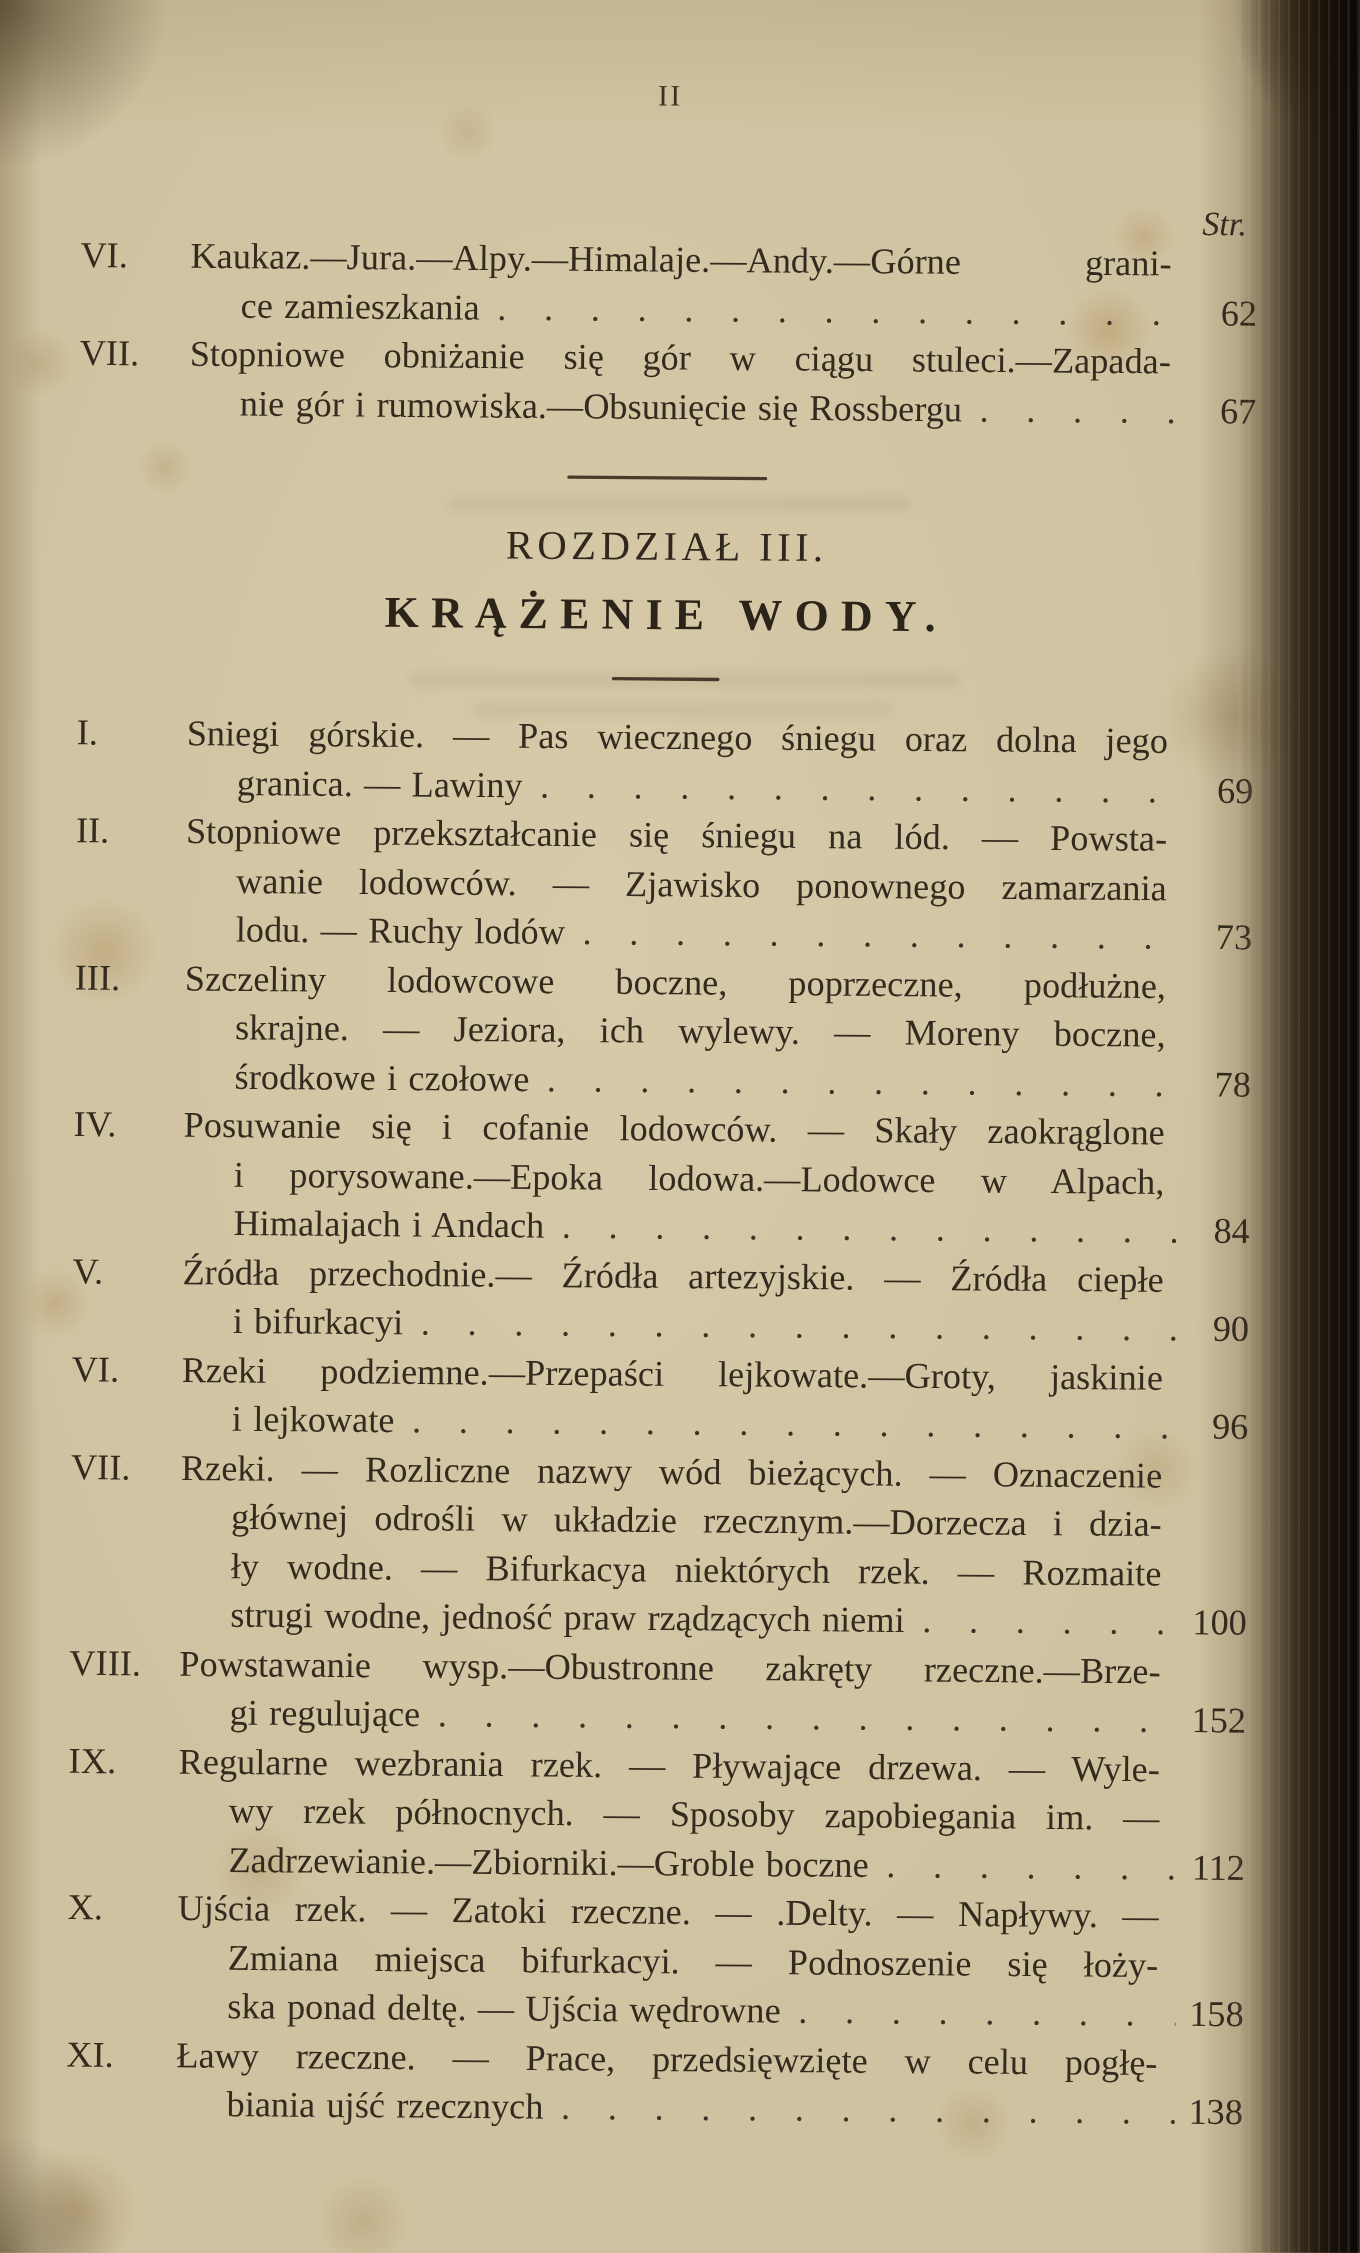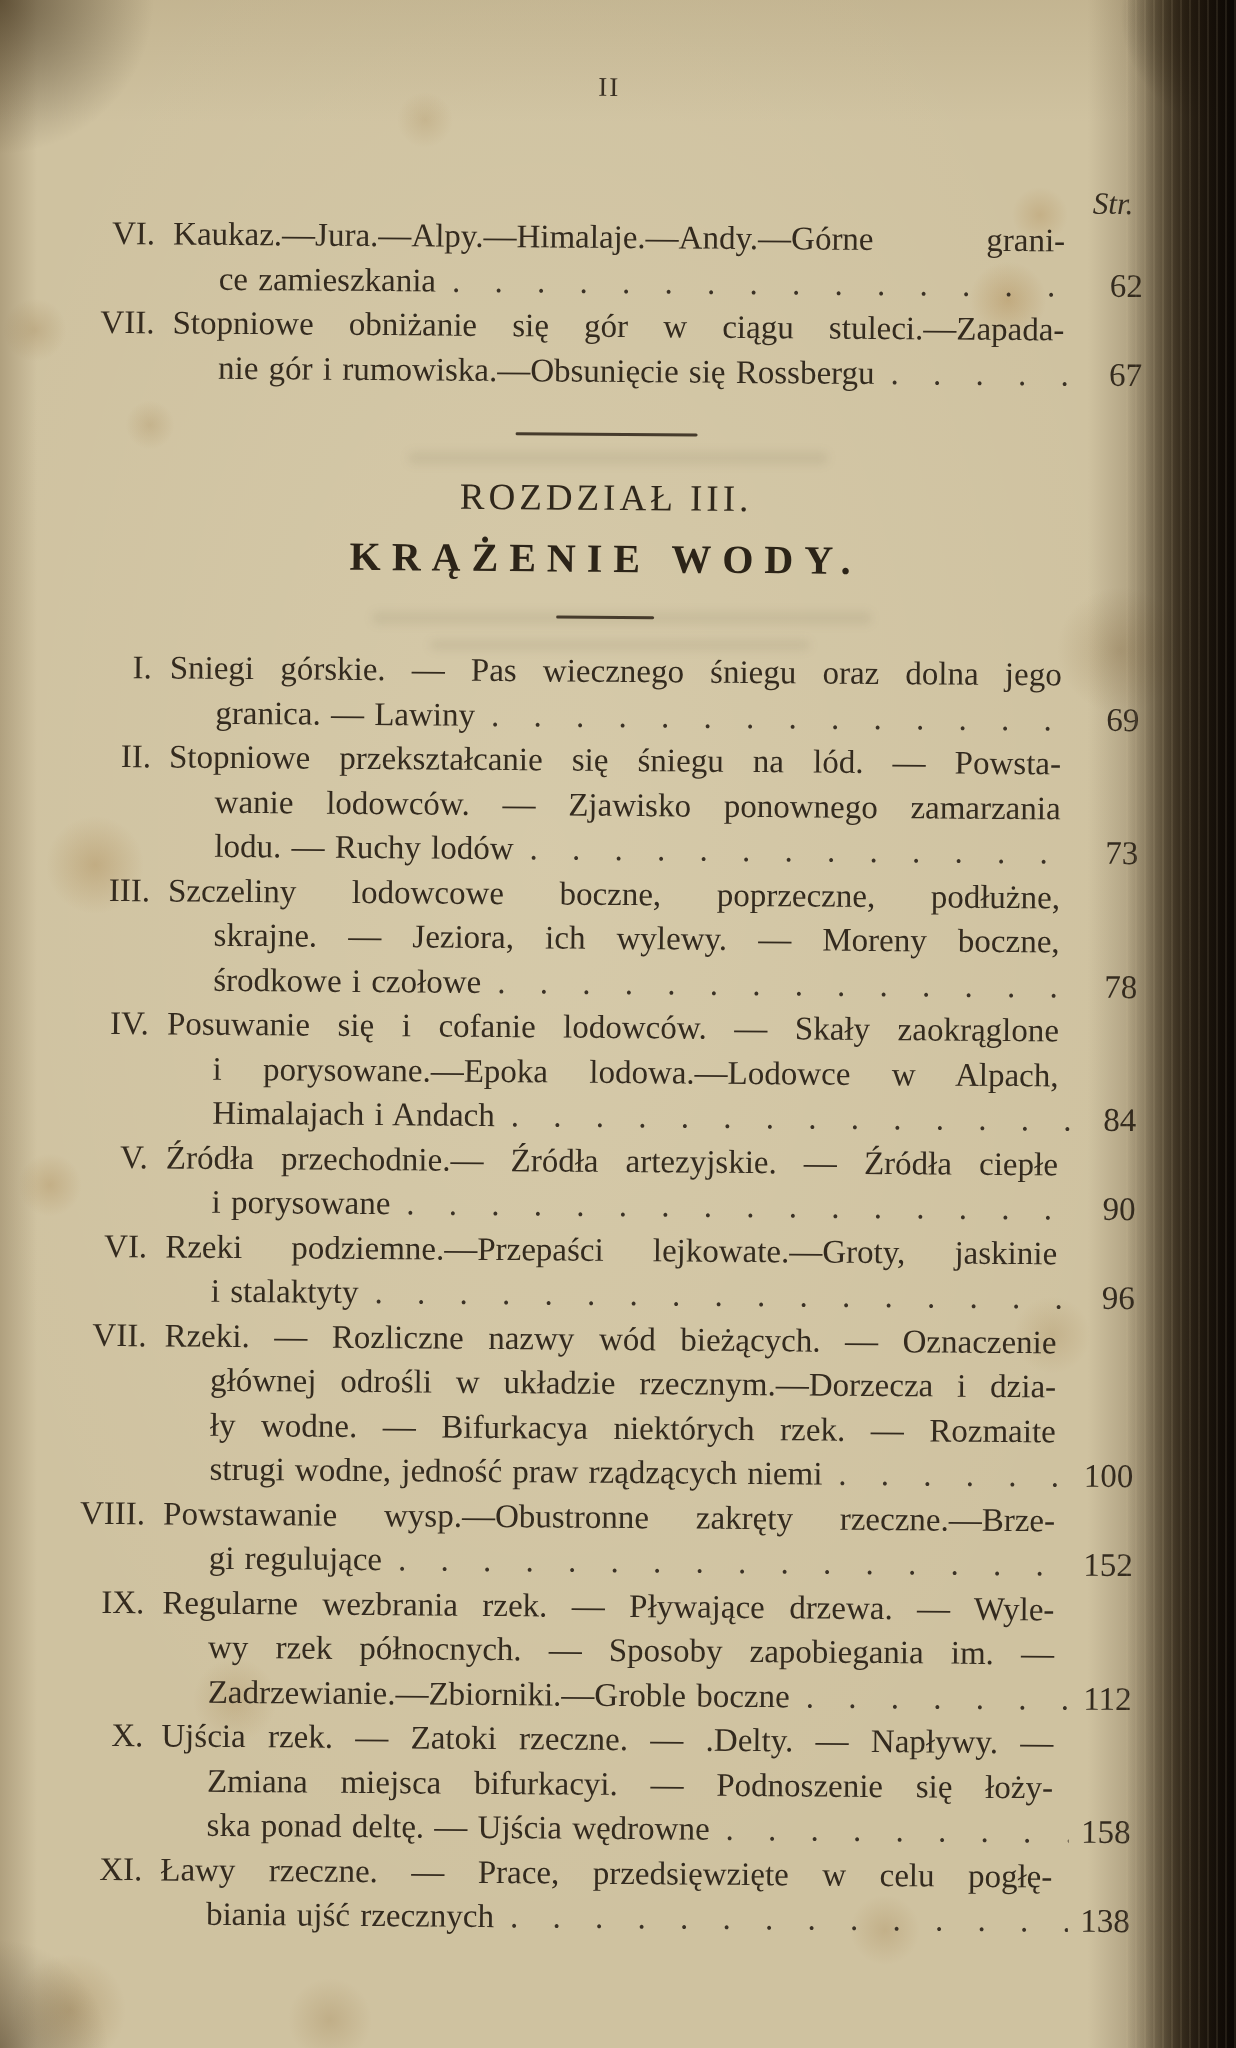--- a/index.html
+++ b/index.html
@@ -87,21 +87,20 @@
     color: #352c20;
   }
 
   .toc { font-size: 33px; line-height: 44.5px; word-spacing: 2px; }
   .toc-top  { margin-top: 112px; }
   .toc-main { margin-top: 30px; }
 
   .entry { display: flex; align-items: flex-start; }
   .numeral {
     flex: 0 0 82px;
-    text-align: right;
     padding-right: 18px;
     box-sizing: content-box;
   }
   .body { flex: 1 1 auto; min-width: 0; }
 
   .line {
     text-align: justify;
     text-align-last: justify;
     margin-right: 78px;
   }
@@ -238,32 +237,32 @@
             <span class="leader">. . . . . . . . . . . . . . . . . . . . . . . . . . . . . . . . . . . . . . . . . . . . . . . . . . . . . . . . . . . . </span>
             <span class="pagenum">84</span>
           </div>
         </div>
   </div>
       <div class="entry">
     <div class="numeral">V.</div>
     <div class="body">
           <div class="line">Źródła przechodnie.— Źródła artezyjskie. — Źródła ciepłe</div>
           <div class="lastline cont">
-            <span class="entry-text">i porysowane</span>
+            <span class="entry-text">i bifurkacyi</span>
             <span class="leader">. . . . . . . . . . . . . . . . . . . . . . . . . . . . . . . . . . . . . . . . . . . . . . . . . . . . . . . . . . . . </span>
             <span class="pagenum">90</span>
           </div>
         </div>
   </div>
       <div class="entry">
     <div class="numeral">VI.</div>
     <div class="body">
           <div class="line">Rzeki podziemne.—Przepaści lejkowate.—Groty, jaskinie</div>
           <div class="lastline cont">
-            <span class="entry-text">i stalaktyty</span>
+            <span class="entry-text">i lejkowate</span>
             <span class="leader">. . . . . . . . . . . . . . . . . . . . . . . . . . . . . . . . . . . . . . . . . . . . . . . . . . . . . . . . . . . . </span>
             <span class="pagenum">96</span>
           </div>
         </div>
   </div>
       <div class="entry">
     <div class="numeral">VII.</div>
     <div class="body">
           <div class="line">Rzeki. — Rozliczne nazwy wód bieżących. — Oznaczenie</div>
           <div class="line cont">głównej odrośli w układzie rzecznym.—Dorzecza i dzia-</div>

